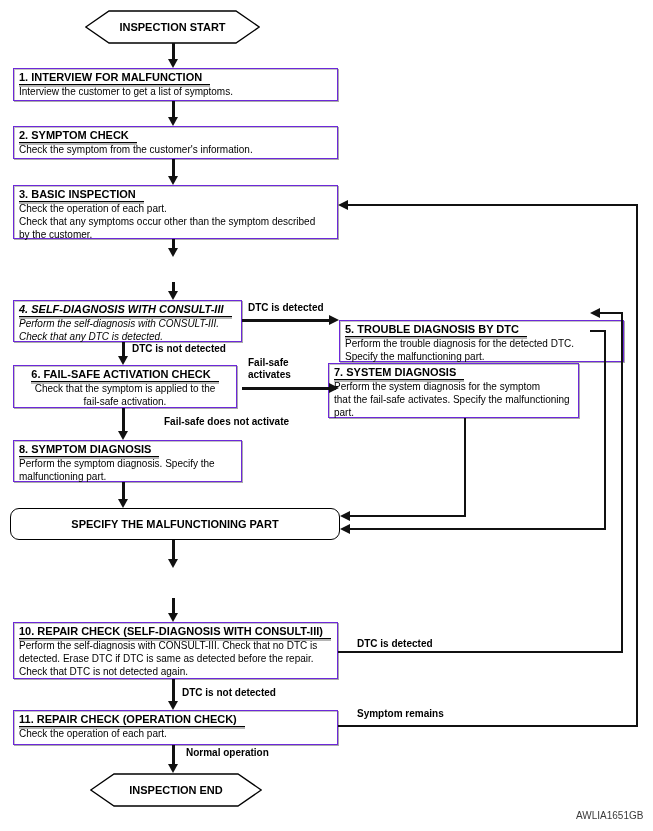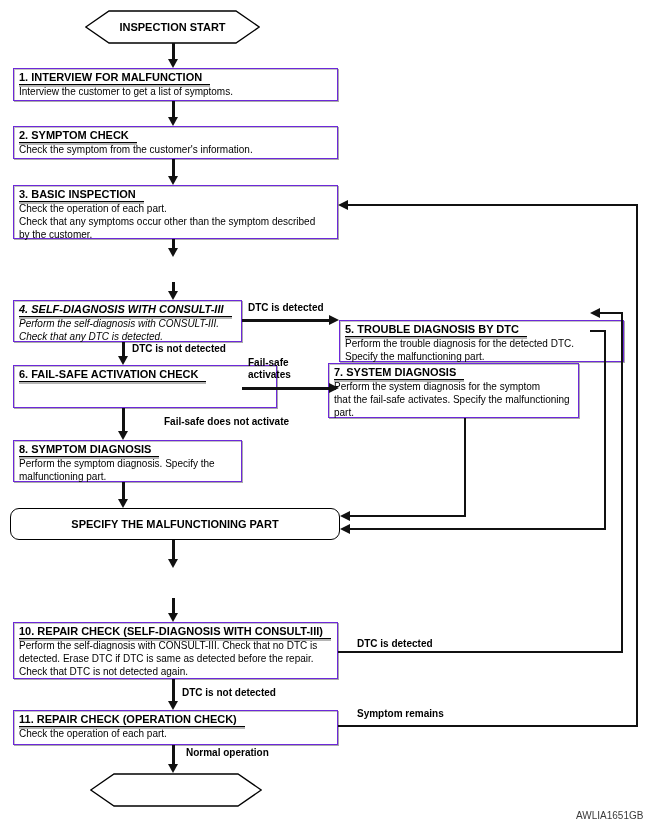--- a/index.html
+++ b/index.html
@@ -92,22 +92,24 @@
   </div>
 
   <div class="hl" style="left:242px;top:318.5px;width:88px;"></div>
   <div class="ah-r" style="left:329px;top:314.5px;"></div>
   <div class="elabel" style="left:248px;top:302px;">DTC is detected</div>
 
   <div class="vl" style="left:121.5px;top:342px;height:14px;"></div>
   <div class="ah-d" style="left:118px;top:356px;"></div>
   <div class="elabel" style="left:132px;top:343px;">DTC is not detected</div>
 
-  <div class="node" style="left:13px;top:365px;width:264px;height:43px;">
+  <div class="node" style="left:13px;top:365px;width:224px;height:43px;text-align:center;">
     <div class="nt"><span>6. FAIL-SAFE ACTIVATION CHECK</span></div>
+    <div class="nb">Check that the symptom is applied to the
+fail-safe activation.</div>
   </div>
 
   <div class="node" style="left:328px;top:363px;width:251px;height:55px;">
     <div class="nt"><span>7. SYSTEM DIAGNOSIS</span></div>
     <div class="nb">Perform the system diagnosis for the symptom
 that the fail-safe activates. Specify the malfunctioning
 part.</div>
   </div>
 
   <div class="hl" style="left:242px;top:386.5px;width:88px;"></div>
@@ -174,16 +176,17 @@
   <div class="ah-l" style="left:338px;top:199.5px;"></div>
   <div class="elabel" style="left:357px;top:708px;">Symptom remains</div>
 
   <div class="vl" style="left:171.5px;top:745px;height:19px;"></div>
   <div class="ah-d" style="left:168px;top:764px;"></div>
   <div class="elabel" style="left:186px;top:747px;">Normal operation</div>
 
   <svg class="term" style="left:90px;top:773px;" width="172" height="34" viewBox="0 0 172 34">
     <polygon points="0.8,17 24,1 148,1 171.2,17 148,33 24,33" fill="#ffffff" stroke="#000000" stroke-width="1.3"></polygon>
   </svg>
+  <div class="term-label" style="left:90px;top:773px;width:172px;height:34px;">INSPECTION END</div>
 
   <div class="watermark" style="left:576px;top:810px;">AWLIA1651GB</div>
 
 </div>
 
 </body></html>

